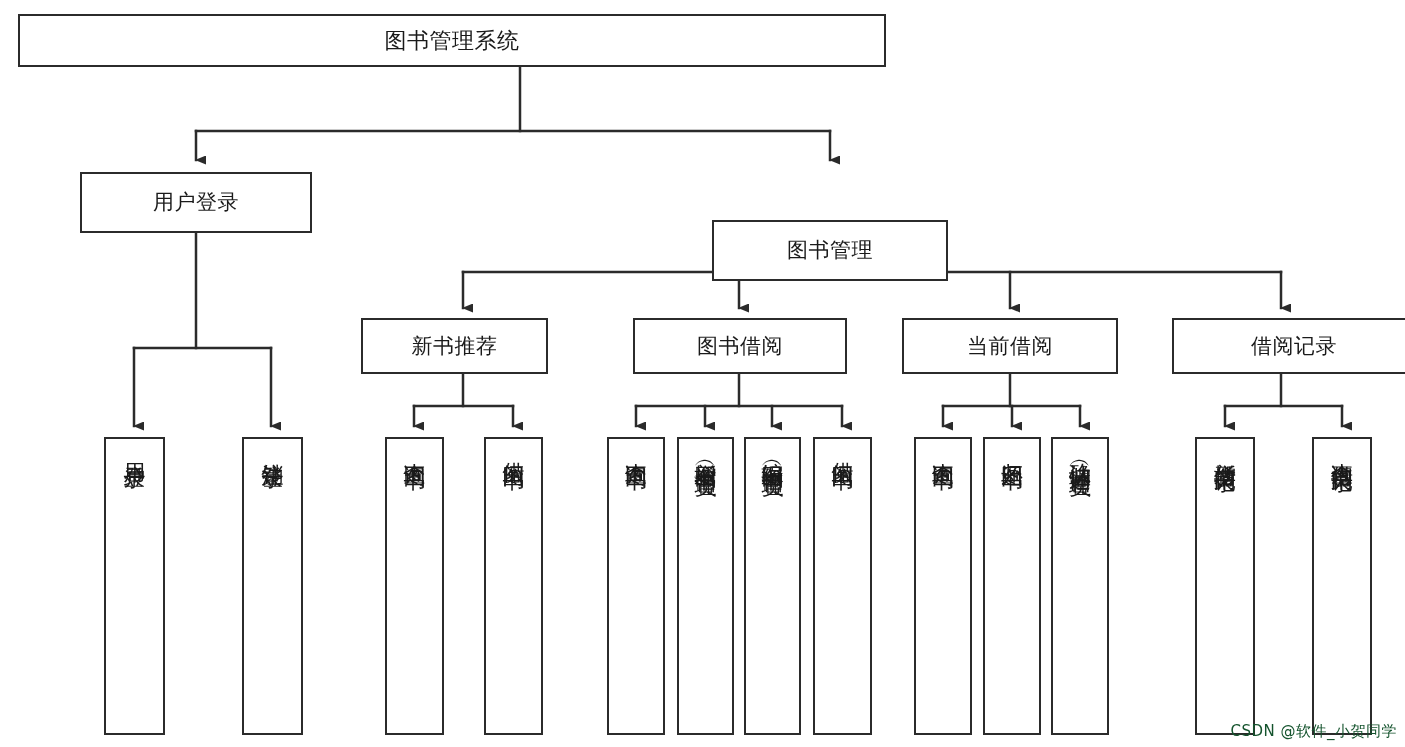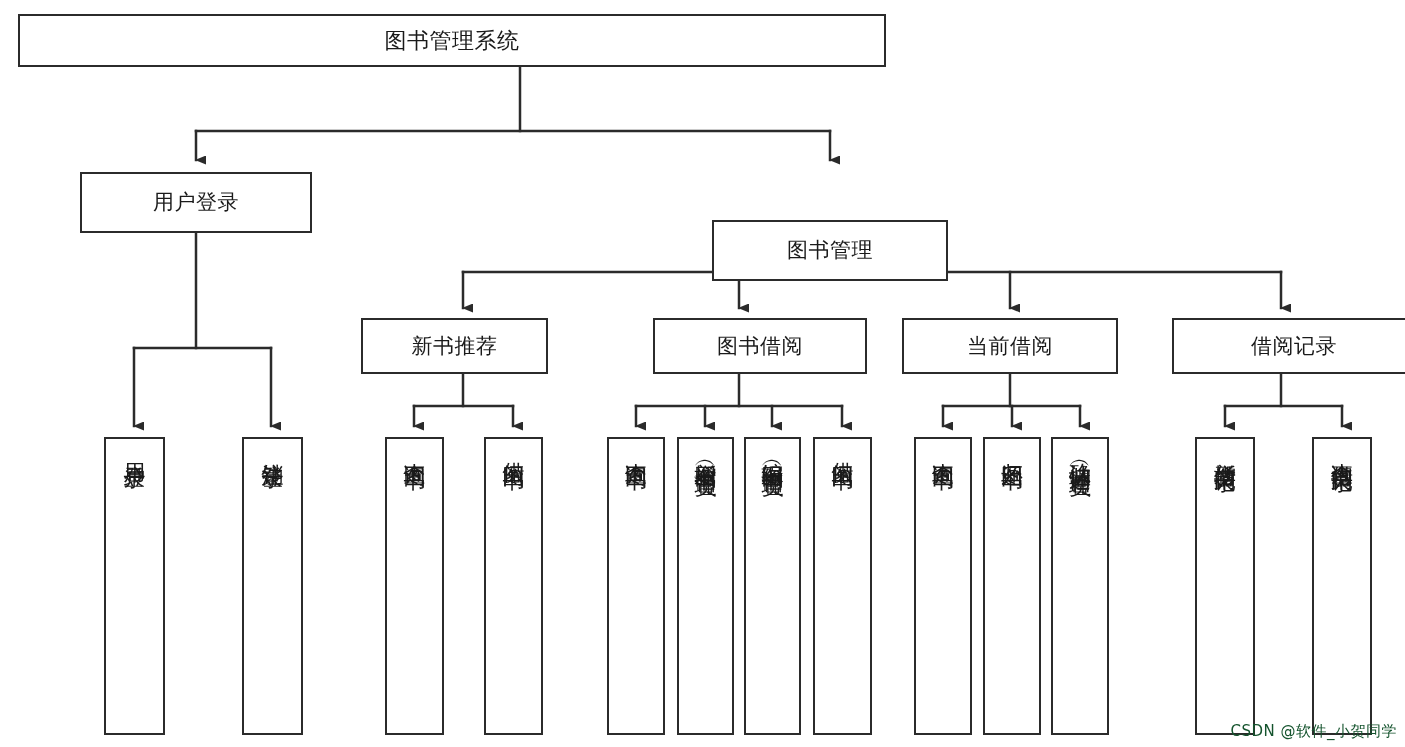--- a/index.html
+++ b/index.html
@@ -137,21 +137,21 @@
   </div>
 
   <div class="node horizontal" style="left:712px; top:172px; width:236px; height:61px;margin-top:48px;">
     <span class="node-label">图书管理</span>
   </div>
 
   <div class="node horizontal" style="left:361px; top:318px; width:187px; height:56px;">
     <span class="node-label">新书推荐</span>
   </div>
 
-  <div class="node horizontal" style="left:633px; top:318px; width:214px; height:56px;margin-left:20px;">
+  <div class="node horizontal" style="left:633px; top:318px; width:214px; height:56px;">
     <span class="node-label">图书借阅</span>
   </div>
 
   <div class="node horizontal" style="left:902px; top:318px; width:216px; height:56px;font-family:Liberation Serif, serif;">
     <span class="node-label">当前借阅</span>
   </div>
 
   <div class="node horizontal" style="left:1172px; top:318px; width:244px; height:56px;">
     <span class="node-label">借阅记录</span>
   </div>

